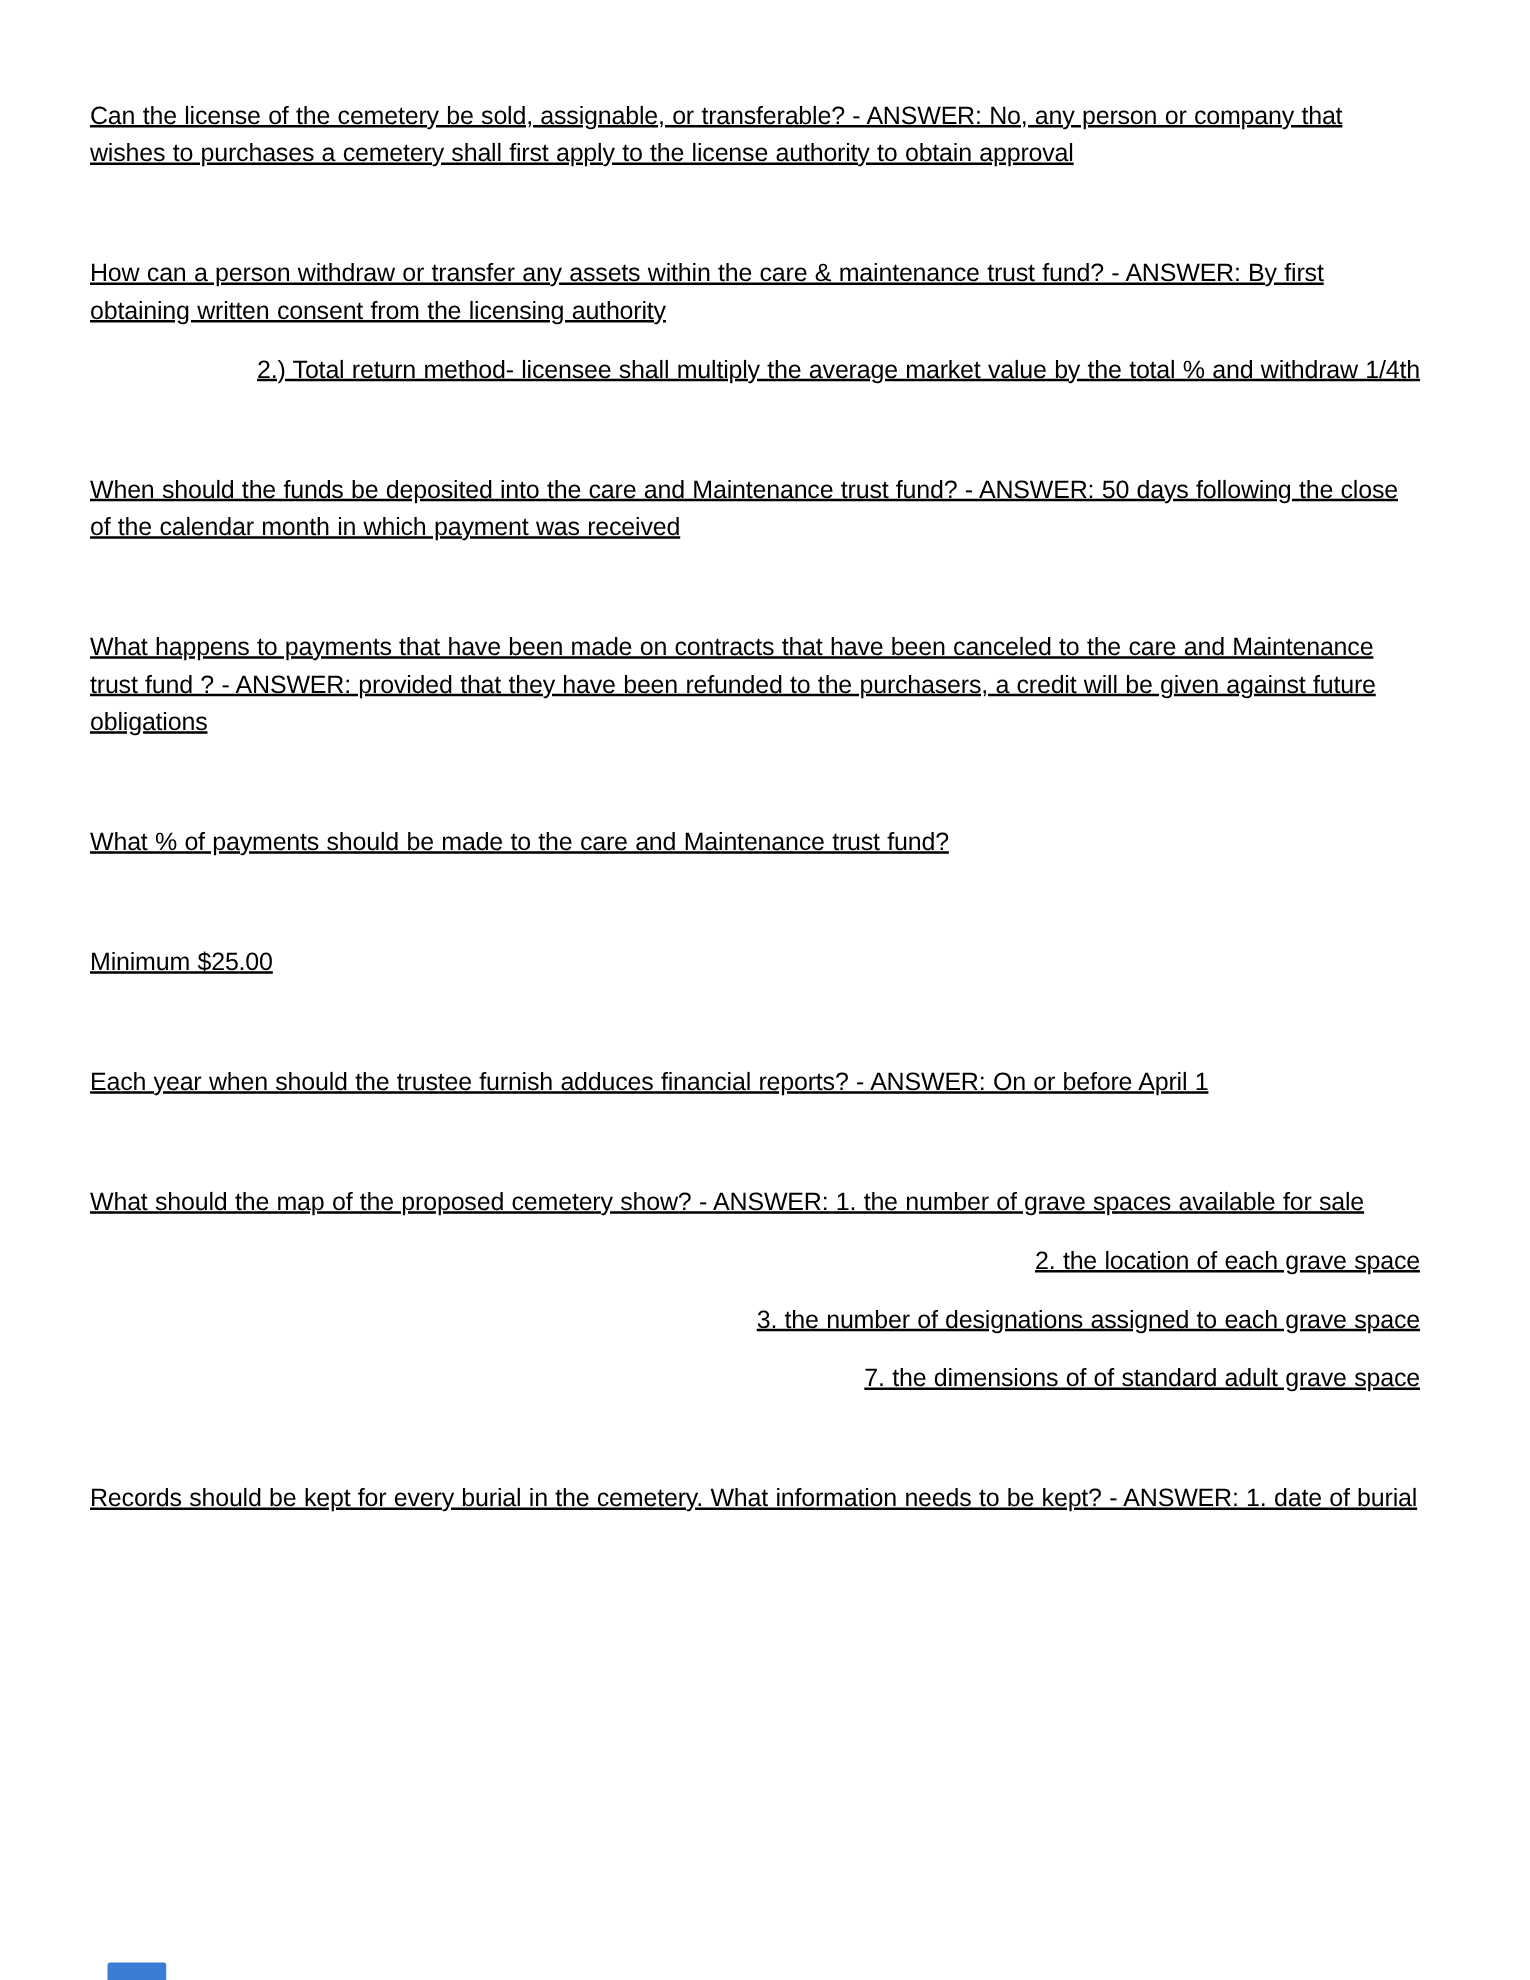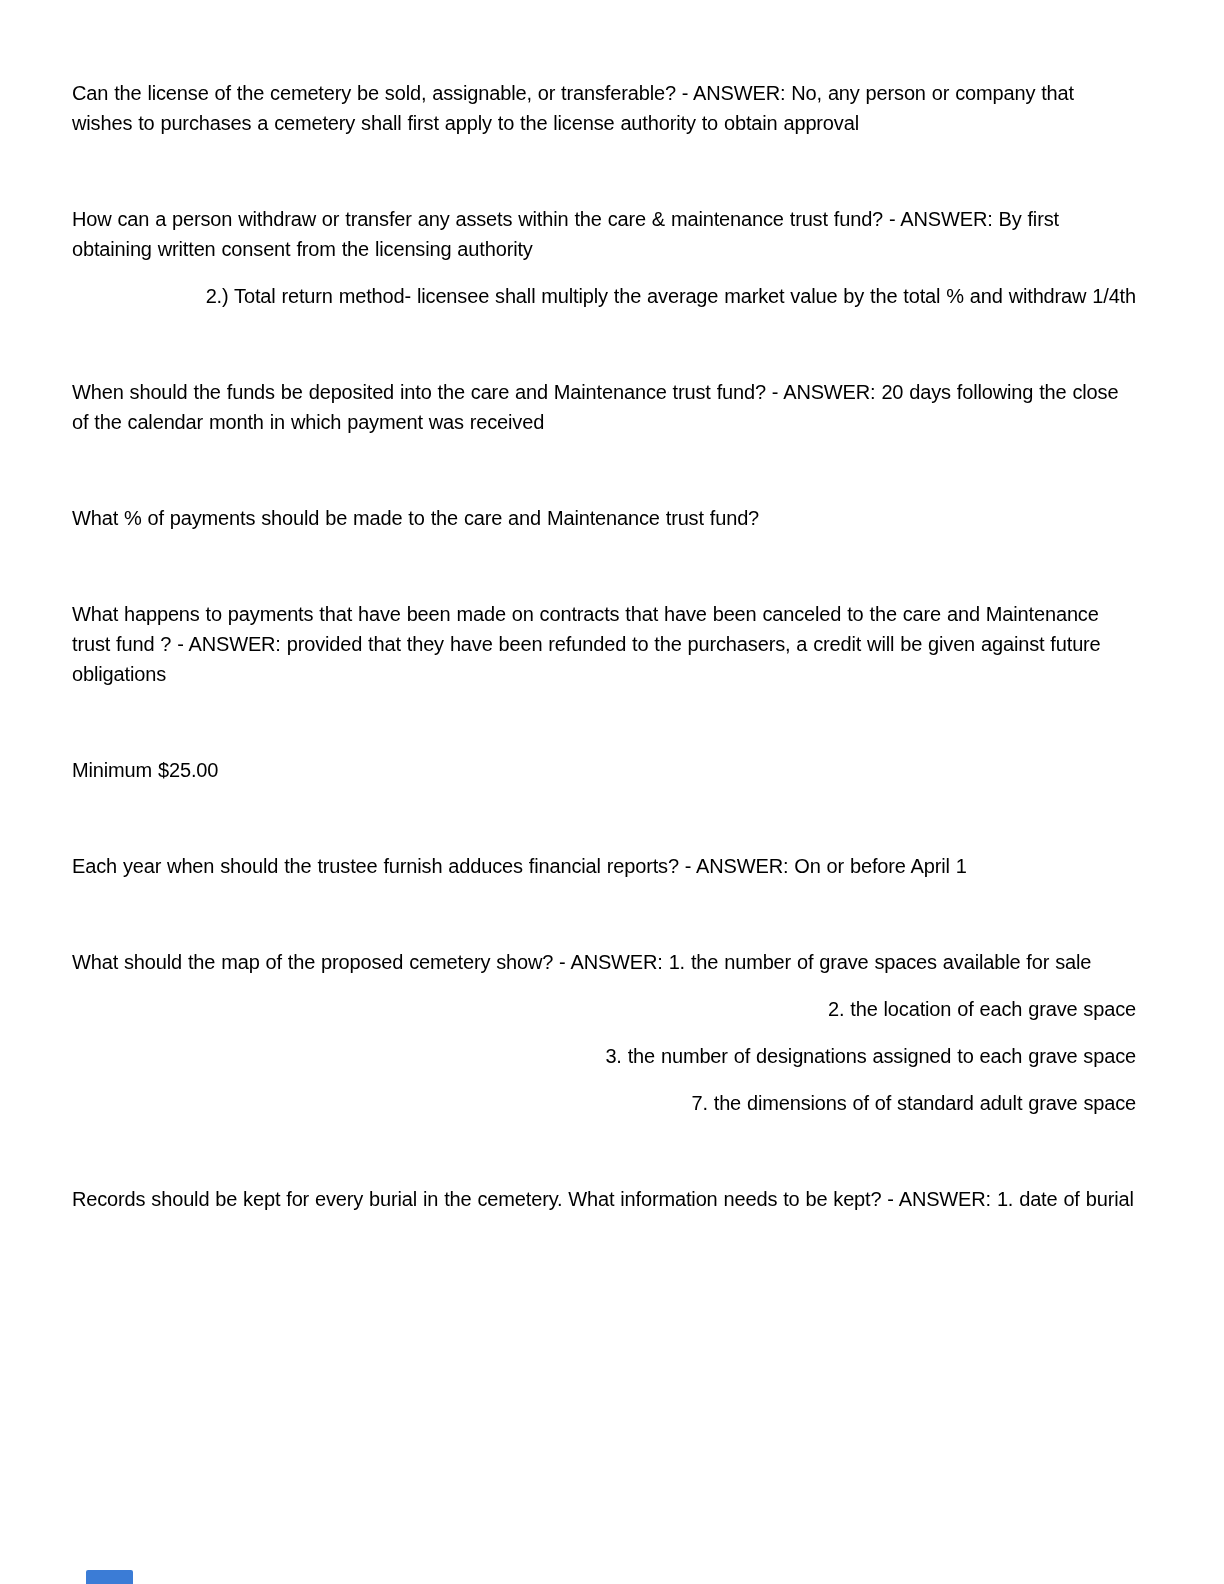--- a/index.html
+++ b/index.html
@@ -41,27 +41,27 @@
     top: 1570px;
     width: 47px;
     height: 14px;
     border-radius: 2px 2px 0 0;
   }
 </style>
 </head>
 <body style="background: rgb(255, 255, 255);">
 
 <div class="page">
-  <div class="doc-body" id="doc-body" style="color: rgb(0, 0, 0);">
+  <div class="doc-body" id="doc-body" style="color: rgb(0, 0, 0); text-decoration: underline;">
       <p class="gap-none">Can the license of the cemetery be sold, assignable, or transferable? - ANSWER: No, any person or company that wishes to purchases a cemetery shall first apply to the license authority to obtain approval</p>
       <p class="gap-large">How can a person withdraw or transfer any assets within the care &amp; maintenance trust fund? - ANSWER: By first obtaining written consent from the licensing authority</p>
       <p class="gap-small">2.) Total return method- licensee shall multiply the average market value by the total % and withdraw 1/4th</p>
-      <p class="gap-large">When should the funds be deposited into the care and Maintenance trust fund? - ANSWER: 20 days following the close of the calendar month in which payment was received</p>
+      <p class="gap-large">When should the funds be deposited into the care and Maintenance trust fund? - ANSWER: 50 days following the close of the calendar month in which payment was received</p>
+      <p class="gap-large">What happens to payments that have been made on contracts that have been canceled to the care and Maintenance trust fund ? - ANSWER: provided that they have been refunded to the purchasers, a credit will be given against future obligations</p>
       <p class="gap-large">What % of payments should be made to the care and Maintenance trust fund?</p>
-      <p class="gap-large">What happens to payments that have been made on contracts that have been canceled to the care and Maintenance trust fund ? - ANSWER: provided that they have been refunded to the purchasers, a credit will be given against future obligations</p>
       <p class="gap-large">Minimum $25.00</p>
       <p class="gap-large">Each year when should the trustee furnish adduces financial reports? - ANSWER: On or before April 1</p>
       <p class="gap-large">What should the map of the proposed cemetery show? - ANSWER: 1. the number of grave spaces available for sale</p>
       <p class="gap-small">2. the location of each grave space</p>
       <p class="gap-small">3. the number of designations assigned to each grave space</p>
       <p class="gap-small">7. the dimensions of of standard adult grave space</p>
       <p class="gap-large">Records should be kept for every burial in the cemetery. What information needs to be kept? - ANSWER: 1. date of burial</p>
     </div>
   <div class="blue-marker" id="blue-marker" style="background: rgb(59, 124, 214);"></div>
 </div>

